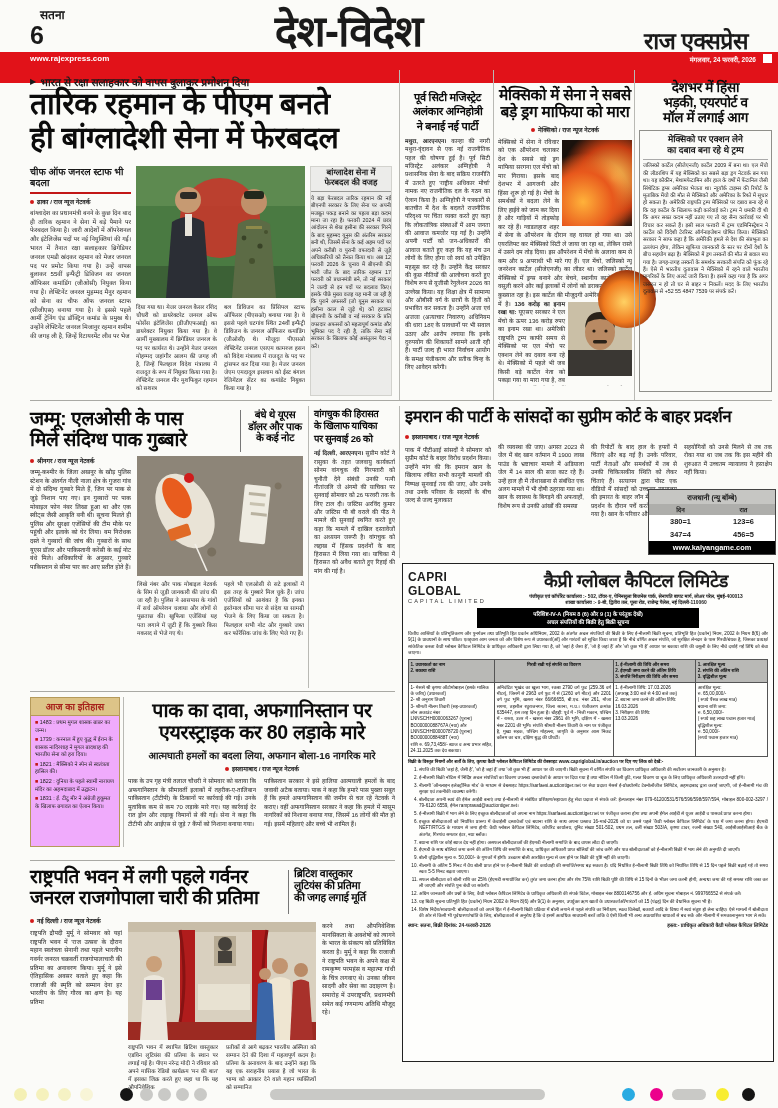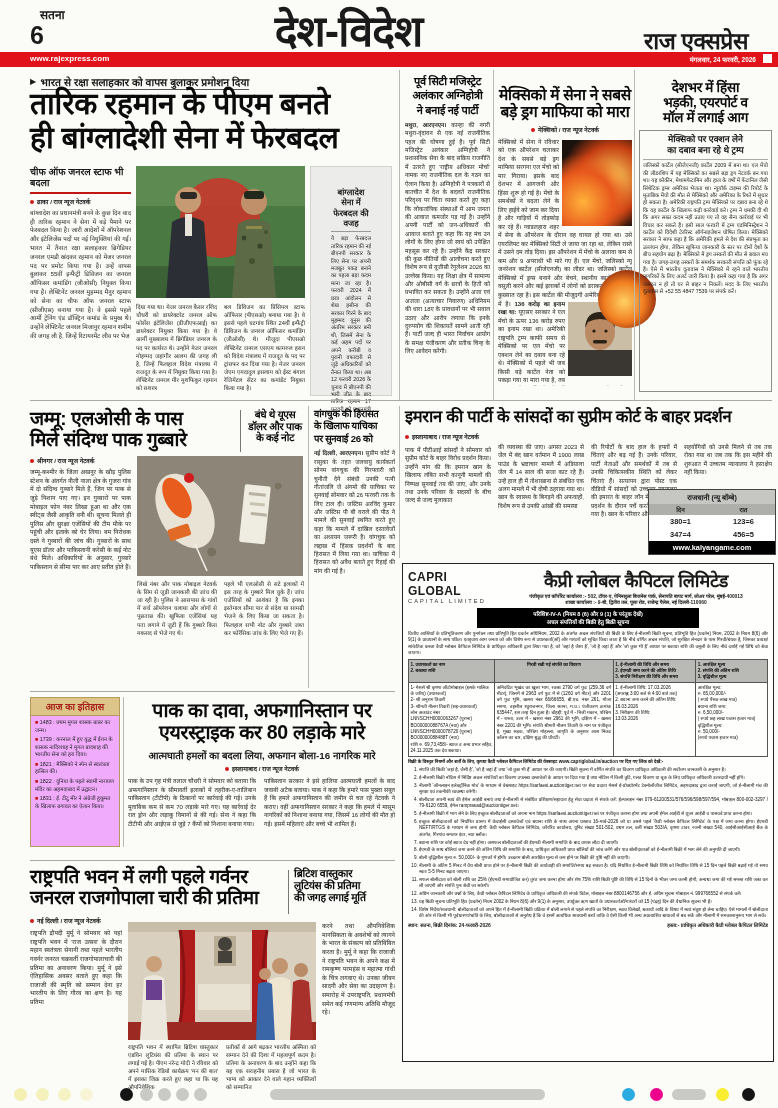--- a/index.html
+++ b/index.html
@@ -26,21 +26,21 @@
 <body>
 
 <div id="page">
 
   <div class="abs" style="left:30px;top:6px;width:60px;">
     <div style="font-size:12px;font-weight:bold;margin-left:10px;">सतना</div>
     <div style="font-size:25px;font-weight:900;line-height:1;">6</div>
   </div>
   <div class="abs" style="left:0;top:0px;width:697px;text-align:center;font-size:43px;font-weight:900;letter-spacing:-1px;">देश-विदेश</div>
   <div class="abs" style="right:30px;top:24px;font-size:23px;font-weight:900;letter-spacing:-0.5px;">राज एक्सप्रेस</div>
-  <div class="abs" style="left:0;top:52px;width:778px;height:15px;background:#e11219;">
+  <div class="abs" style="left:0;top:52px;width:778px;height:31px;background:#e11219;">
     <span style="position:absolute;left:30px;top:2px;color:#fff;font-size:8px;font-weight:bold;">www.rajexpress.com</span>
     <span style="position:absolute;right:22px;top:3px;color:#fff;font-size:6.5px;font-weight:bold;">मंगलवार, 24 फरवरी, 2026</span>
     <span style="position:absolute;right:6px;top:2px;width:9px;height:9px;background:#fff;"></span>
   </div>
 
   <div class="abs" style="left:30px;top:72px;width:362px;">
     <span style="font-size:8px;vertical-align:2px;">▶</span>
     <span style="font-size:10.5px;font-weight:bold;border-bottom:1px solid #555;padding-bottom:1px;">भारत से रक्षा सलाहकार को वापस बुलाकर प्रमोशन दिया</span>
   </div>
   <div class="abs hl pre" style="left:30px;top:87px;width:364px;font-size:30px;">तारिक रहमान के पीएम बनते
@@ -74,29 +74,29 @@
       <rect x="110" y="60" width="16" height="3" fill="#8e8a4a"></rect>
     </svg>
   </div>
   <div class="abs" style="left:136px;top:303px;width:81px;height:93px;">
     <div class="tiny just" style="font-size:5.8px;height:93px;">दिया गया था। मेजर जनरल कैसर रशिद चौधरी को डायरेक्टरेट जनरल ऑफ फोर्सेस इंटेलिजेंस (डीजीएफआई) का डायरेक्टर नियुक्त किया गया है। वे आर्मी मुख्यालय में ब्रिगेडियर जनरल के पद पर कार्यरत थे। उन्होंने मेजर जनरल मोहम्मद जहांगीर आलम की जगह ली है, जिन्हें फिलहाल विदेश मंत्रालय में राजदूत के रूप में नियुक्त किया गया है। लेफ्टिनेंट जनरल मीर मुशफिकुर रहमान को सशस्त्र</div>
   </div>
   <div class="abs" style="left:224px;top:303px;width:81px;height:93px;">
     <div class="tiny just" style="font-size:5.8px;height:93px;">बल डिविजन का प्रिंसिपल स्टाफ ऑफिसर (पीएसओ) बनाया गया है। वे इससे पहले चटगांव स्थित 24वीं इन्फैंट्री डिविजन के जनरल ऑफिसर कमांडिंग (जीओसी) थे। मौजूदा पीएसओ लेफ्टिनेंट जनरल एसएम कामरुल हसन को विदेश मंत्रालय में राजदूत के पद पर ट्रांसफर कर दिया गया है। मेजर जनरल जेएम एमदादुल इसलाम को ईस्ट बंगाल रेजिमेंटल सेंटर का कमांडेंट नियुक्त किया गया है।</div>
   </div>
 
-  <div class="abs graybox" style="left:310px;top:166px;width:82px;height:230px;padding:20px;box-sizing:border-box;">
+  <div class="abs graybox" style="left:310px;top:166px;width:82px;height:230px;padding:0;box-sizing:border-box;">
     <div class="pre" style="font-size:8.3px;font-weight:900;text-align:center;line-height:1.25;border-bottom:1px solid #9a9a96;padding-bottom:3px;margin-bottom:3px;">बांग्लादेश सेना में
 फेरबदल की वजह</div>
     <div class="tiny just" style="font-size:5.3px;height:176px;">ये बड़ा फेरबदल तारिक रहमान की नई बीएनपी सरकार के लिए सेना पर अपनी मजबूत पकड़ बनाने का पहला बड़ा कदम माना जा रहा है। फरवरी 2024 में छात्र आंदोलन से शेख हसीना की सरकार गिरने के बाद मुहम्मद यूनुस की अंतरिम सरकार बनी थी, जिसमें सेना के कई अहम पदों पर अपने करीबी व पुरानी वफादारी से जुड़े अधिकारियों को तैनात किया था। अब 12 फरवरी 2026 के चुनाव में बीएनपी की भारी जीत के बाद तारिक रहमान 17 फरवरी को प्रधानमंत्री बने, तो नई सरकार ने जल्दी से इन पदों पर बदलाव किए। इसके पीछे मुख्य वजह यह मानी जा रही है कि पुराने अफसरों (जो यूनुस सरकार या हसीना काल से जुड़े थे) को हटाकर बीएनपी के करीबी व नई सरकार के प्रति वफादार अफसरों को महत्वपूर्ण कमांड और भूमिका पद दे रही है, ताकि सेना नई सरकार के खिलाफ कोई असंतुलन पैदा न करे।</div>
   </div>
 
   <div class="vrule" style="left:399px;top:70px;height:330px;"></div>
 
-  <div class="abs" style="left:405px;top:74px;width:85px;">
+  <div class="abs" style="left:405px;top:90px;width:85px;">
     <div class="hl pre" style="font-size:11px;text-align:center;line-height:1.3;">पूर्व सिटी मजिस्ट्रेट
 अलंकार अग्निहोत्री
 ने बनाई नई पार्टी</div>
     <div class="bodytxt just" style="font-size:5.9px;height:270px;margin-top:4px;">
       <span style="font-weight:bold;">मथुरा, आरएनएन।</span>
       <span>कान्हा की नगरी मथुरा-वृंदावन से एक नई राजनीतिक पहल की घोषणा हुई है। पूर्व सिटी मजिस्ट्रेट अलंकार अग्निहोत्री ने प्रशासनिक सेवा के बाद सक्रिय राजनीति में उतरते हुए 'राष्ट्रीय अधिकार मोर्चा' नामक नए राजनीतिक दल के गठन का ऐलान किया है। अग्निहोत्री ने पत्रकारों से बातचीत में देश के बदलते राजनीतिक परिदृश्य पर चिंता व्यक्त करते हुए कहा कि लोकतांत्रिक संस्थाओं में आम जनता की आवाज कमजोर पड़ गई है। उन्होंने अपनी पार्टी को जन-अधिकारों की आवाज बताते हुए कहा कि यह मंच उन लोगों के लिए होगा जो स्वयं को उपेक्षित महसूस कर रहे हैं। उन्होंने केंद्र सरकार की कुछ नीतियों की आलोचना करते हुए विशेष रूप से यूजीसी रेगुलेशन 2026 का उल्लेख किया। यह शिक्षा क्षेत्र में सामान्य और ओबीसी वर्ग के छात्रों के हितों को प्रभावित कर सकता है। उन्होंने अजा एवं अजजा (अत्याचार निवारण) अधिनियम की धारा 18ए के प्रावधानों पर भी सवाल उठाए और आरोप लगाया कि इनके दुरुपयोग की शिकायतें सामने आती रही हैं। पार्टी जल्द ही भारत निर्वाचन आयोग के समक्ष पंजीकरण और प्रतीक चिन्ह के लिए आवेदन करेगी।</span>
     </div>
   </div>
 
   <div class="vrule" style="left:493px;top:70px;height:330px;"></div>

